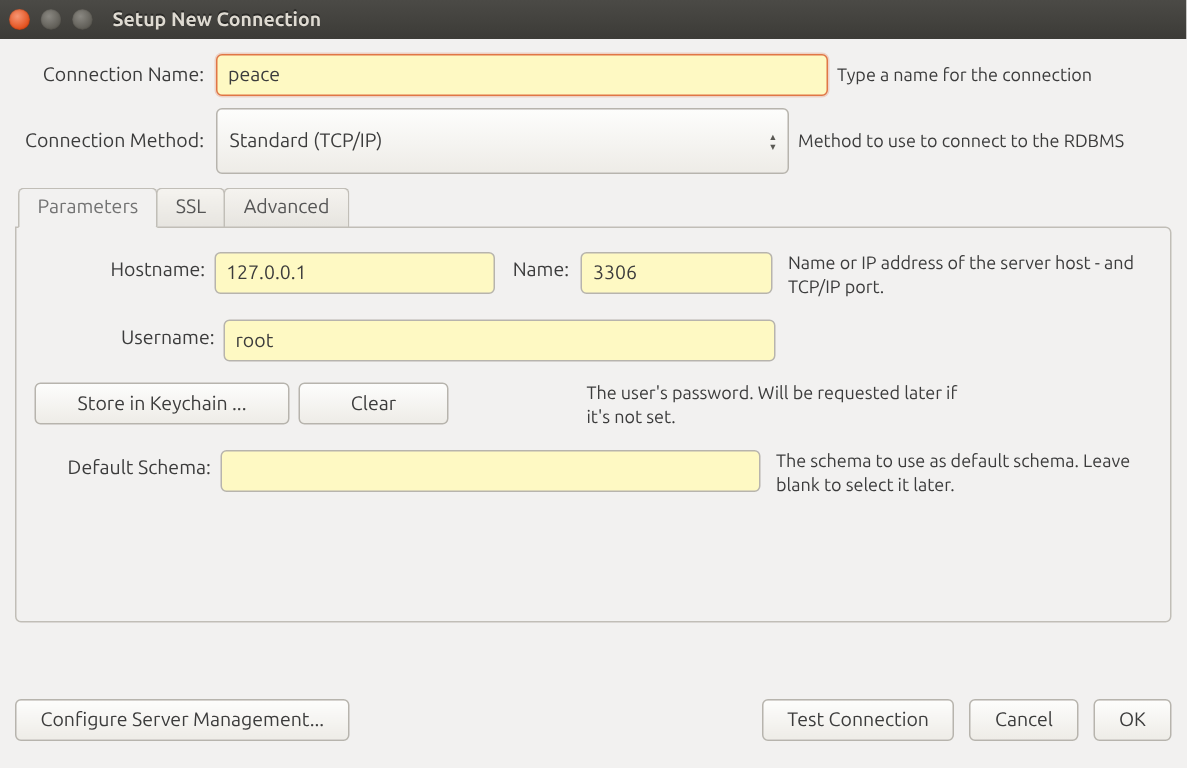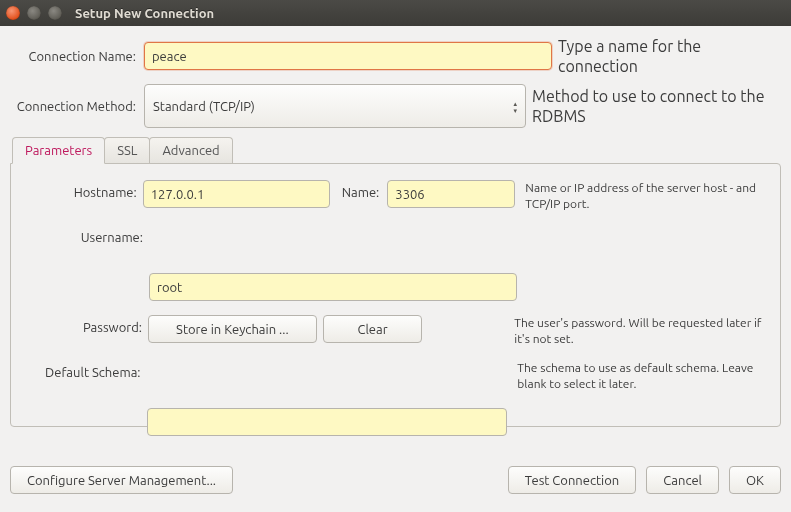--- a/index.html
+++ b/index.html
@@ -43,21 +43,21 @@
     gap:6px;
   }
   .lbl {
     text-align:right;
     white-space:nowrap;
     padding-right:2px;
   }
   .lbl-top { width:128px; }
   .hint {
     color:#3c3c3c;
-    font-size:16px;
+    font-size:12px;
     line-height:1.25;
     flex:1;
   }
   input[type=text] {
     height:28px;
     border:1px solid #b7b4ad;
     border-radius:4px;
     background:#fef9c3;
     padding:0 7px;
     font:inherit;
@@ -97,21 +97,21 @@
     padding:5px 12px 6px;
     background: linear-gradient(#f5f3ef,#e6e4df);
     color:#555;
     margin-right:-1px;
     position:relative;
     top:1px;
     cursor:default;
   }
   .tab.active {
     background:#f2f1f0;
-    color:#be185d;
+    color:#737373;
     z-index:2;
     border-bottom:1px solid #f2f1f0;
     text-align:center;
   }
   .tab-panel {
     border:1px solid #c1beb7;
     border-radius:0 4px 4px 4px;
     padding:16px 12px 12px 12px;
     height:264px;
     position:relative;
@@ -121,21 +121,21 @@
     margin-bottom:14px;
     gap:6px;
   }
   .plbl {
     width:120px; text-align:right;
     padding-top:5px;
   }
   .host-input { width:196px; }
   .port-lbl { padding:5px 2px 0 6px; }
   .port-input { width:128px; }
-  .user-input, .schema-input { width:368px;margin-top:48px; }
+  .user-input, .schema-input { width:368px; }
   .btn {
     height:28px;
     border:1px solid #b7b4ad;
     border-radius:4px;
     background: linear-gradient(#fdfdfc,#eeece7);
     padding:0 16px;
     font:inherit;
     color:#3c3c3c;
     cursor:default;
   }
@@ -200,21 +200,20 @@
         <input type="text" class="port-input" value="3306" style="">
         <span class="phint">Name or IP address of the server host - and TCP/IP port.</span>
       </div>
 
       <div class="prow">
         <span class="plbl">Username:</span>
         <input type="text" class="user-input" value="root" style="">
       </div>
 
       <div class="prow">
-        <span class="plbl">Password:</span>
         <button class="btn" style="width:170px">Store in Keychain ...</button>
         <button class="btn" style="width:100px">Clear</button>
         <span class="phint" style="margin-left:86px">The user's password. Will be requested later if it's not set.</span>
       </div>
 
       <div class="prow">
         <span class="plbl">Default Schema:</span>
         <input type="text" class="schema-input" value="" style="">
         <span class="phint">The schema to use as default schema. Leave blank to select it later.</span>
       </div>

